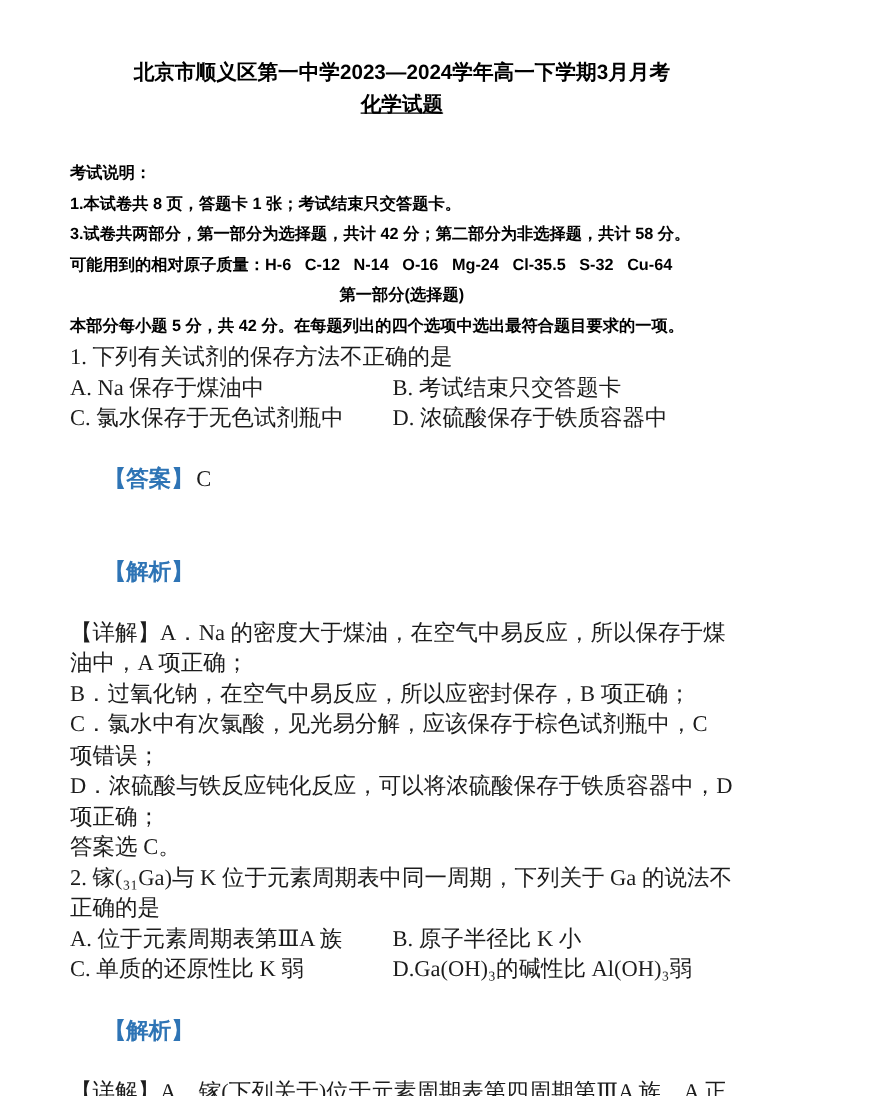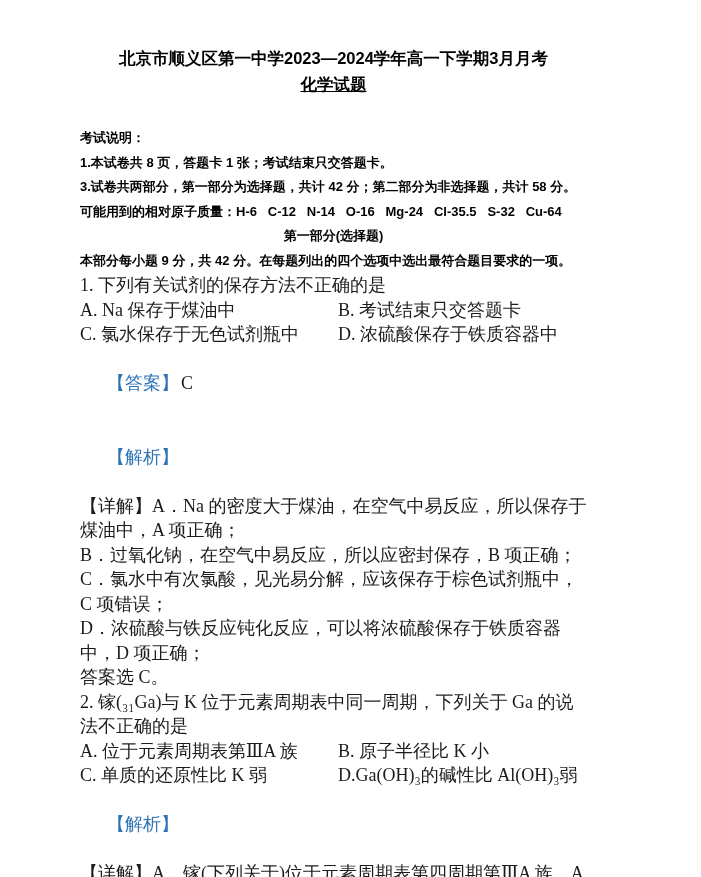--- a/index.html
+++ b/index.html
@@ -8,21 +8,21 @@
     width: 701px;
     height: 877px;
     margin: 0 auto;
     font-family: "Liberation Serif", "DejaVu Serif", serif;
     color: #1c1c1c;
     overflow: hidden;
   }
   .page {
     width: 637px;
     height: 877px;
-    padding: 46px 50px 0 80px;
+    padding: 46px 50px 0 56px;
     position: relative;
   }
   .title-block { text-align: center; }
   .title-line {
     font-family: "Liberation Sans", "DejaVu Sans", sans-serif;
     font-weight: bold;
     font-size: 16.5px;
     line-height: 24px;
     color: #000;
   }
@@ -36,42 +36,42 @@
   .bold-line {
     font-family: "Liberation Sans", "DejaVu Sans", sans-serif;
     font-weight: bold;
     font-size: 13px;
     color: #000;
   }
   .centered { text-align: center; }
   .options-row { display: flex; align-items: center; }
   .options-row .col-a { width: 258px; flex: 0 0 258px; }
   .options-row .col-b { flex: 1; }
-  .tag { color: #2e74b5; }
+  .tag { color: #2e74b5; font-weight: bold; }
   .answer-value { color: #1c1c1c; margin-left: 2px; }
 </style>
 </head>
 <body>
 
 <div class="page">
 
   <div class="title-block">
     <div class="title-line">北京市顺义区第一中学2023—2024学年高一下学期3月月考</div>
     <div class="title-line subtitle-line">化学试题</div>
   </div>
 
   <div class="content">
 
     <div class="line bold-line">考试说明：</div>
     <div class="line bold-line">1.本试卷共 8 页，答题卡 1 张；考试结束只交答题卡。</div>
     <div class="line bold-line">3.试卷共两部分，第一部分为选择题，共计 42 分；第二部分为非选择题，共计 58 分。</div>
     <div class="line bold-line">可能用到的相对原子质量：H-6   C-12   N-14   O-16   Mg-24   Cl-35.5   S-32   Cu-64</div>
 
     <div class="line bold-line centered">第一部分(选择题)</div>
-    <div class="line bold-line">本部分每小题 9 分，共 42 分。在每题列出的四个选项中选出最符合题目要求的一项。</div>
+    <div class="line bold-line">本部分每小题 5 分，共 42 分。在每题列出的四个选项中选出最符合题目要求的一项。</div>
 
     <div class="line">1. 下列有关试剂的保存方法不正确的是</div>
     <div class="line options-row">
       <span class="col-a">A. Na 保存于煤油中</span>
       <span class="col-b">B. 考试结束只交答题卡</span>
     </div>
     <div class="line options-row">
       <span class="col-a">C. 氯水保存于无色试剂瓶中</span>
       <span class="col-b">D. 浓硫酸保存于铁质容器中</span>
     </div>

